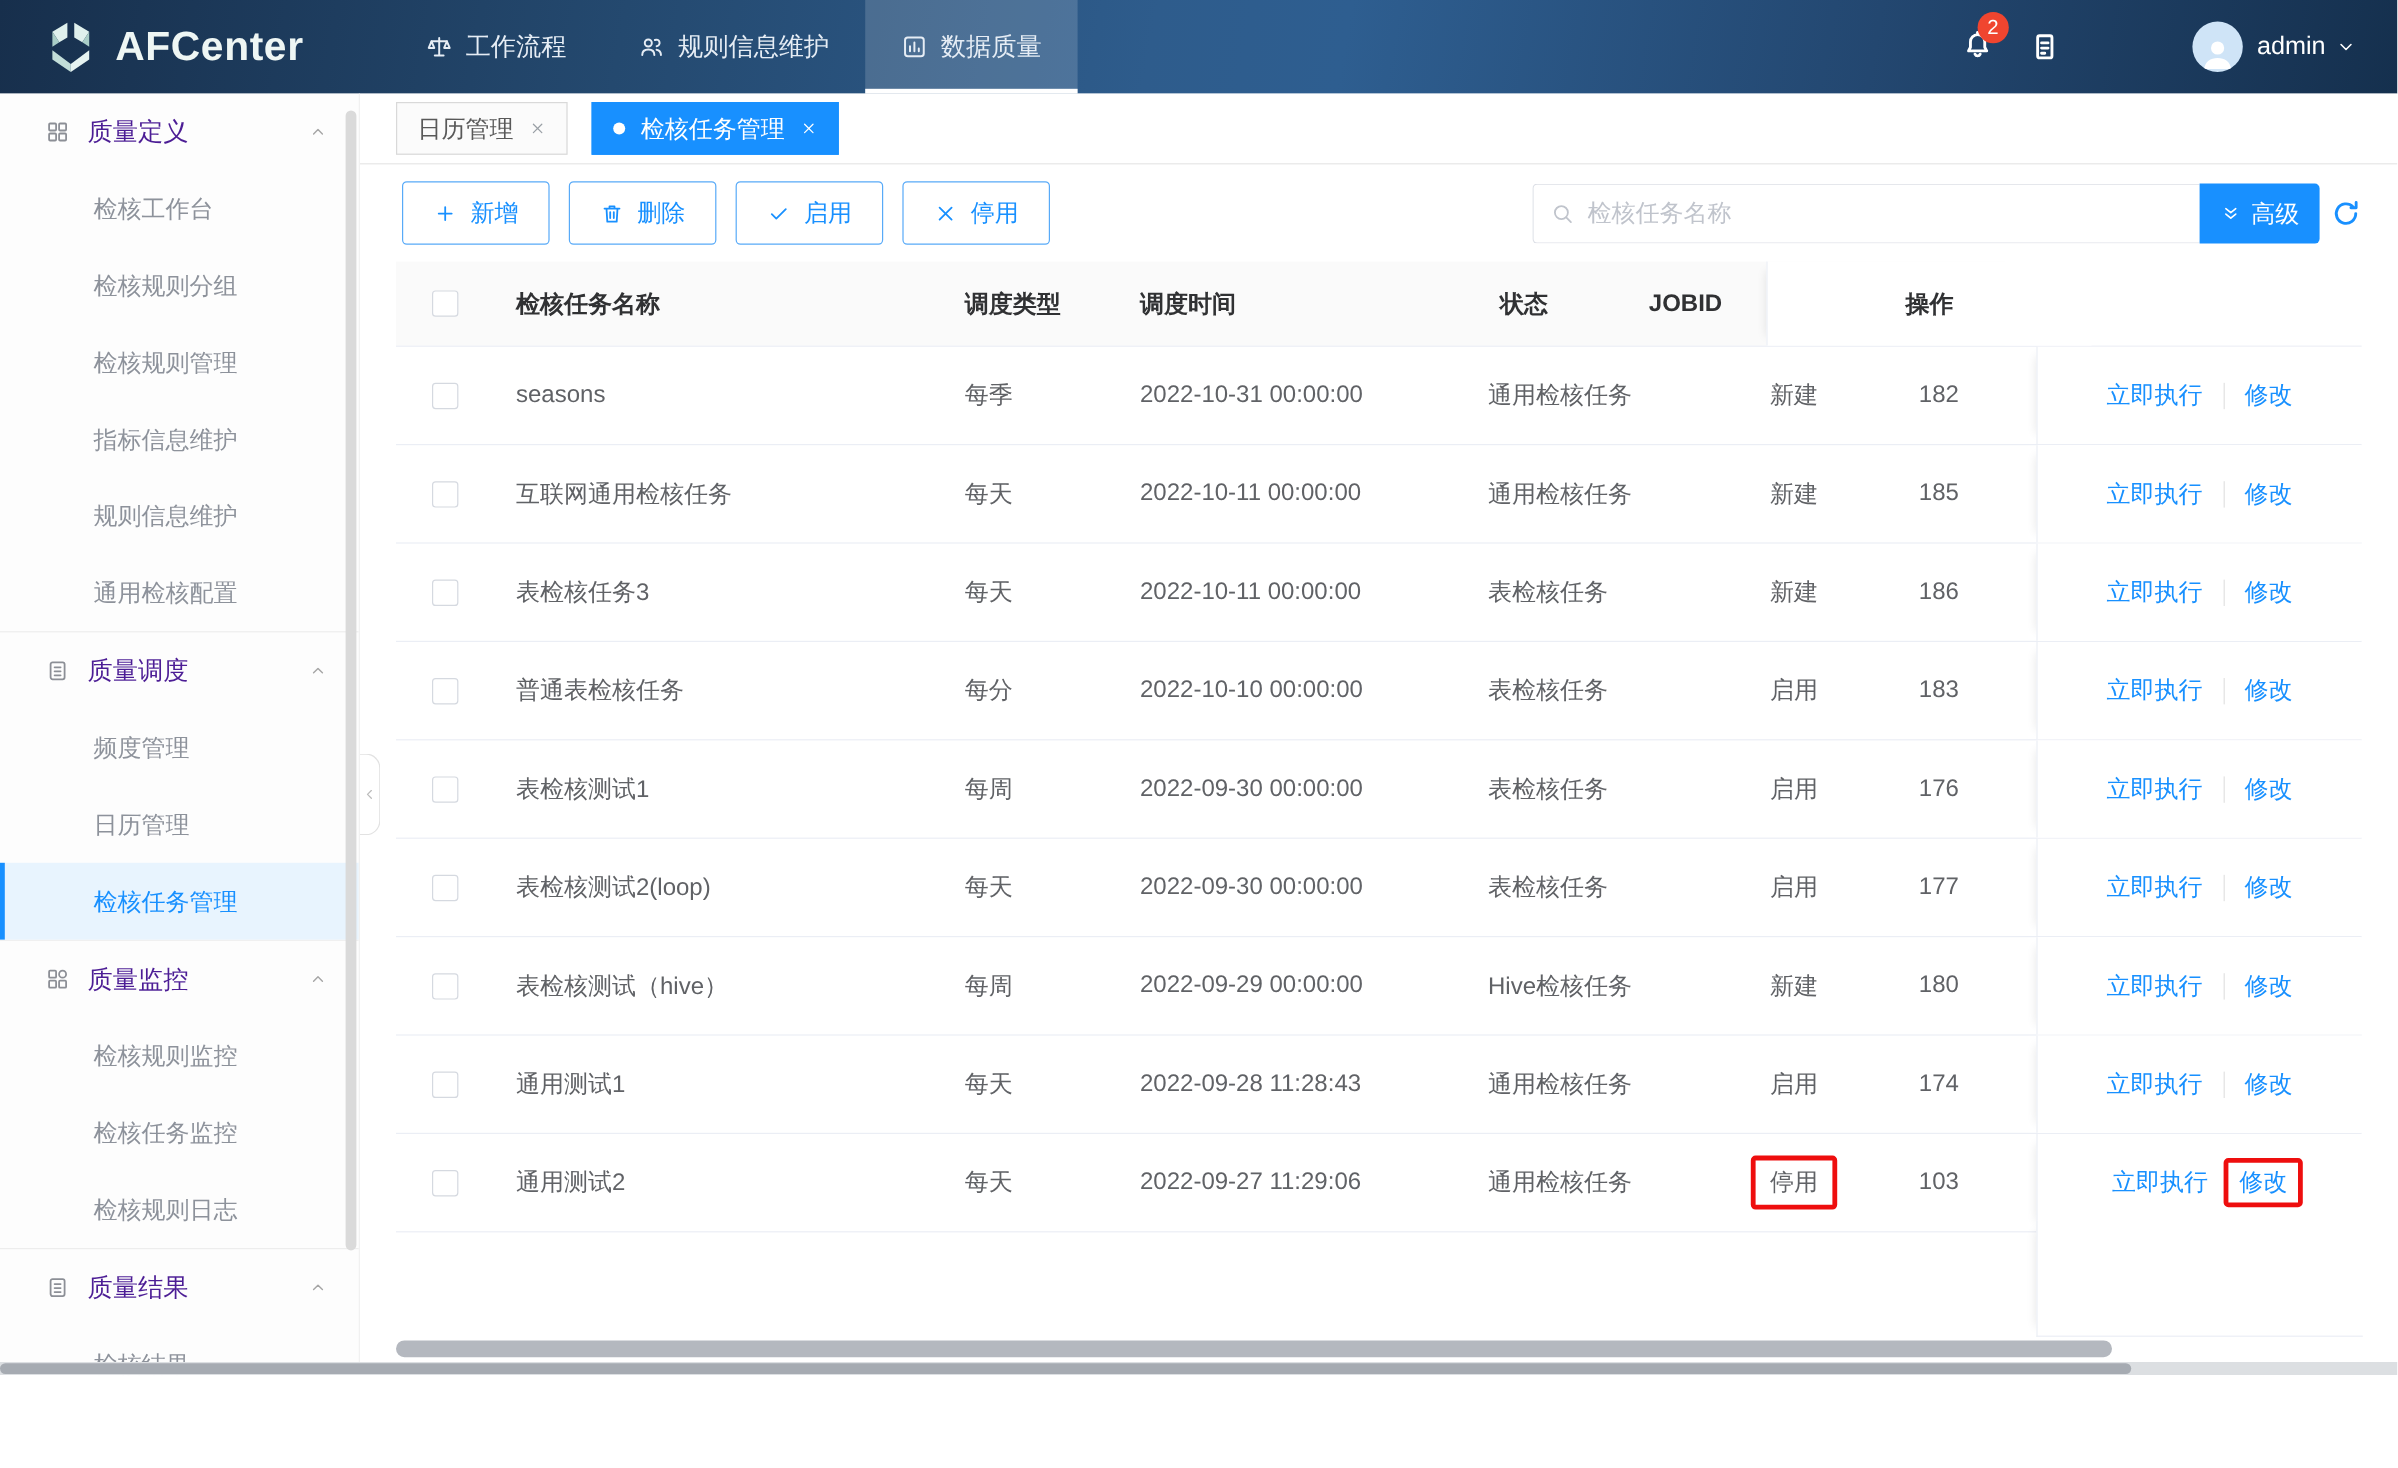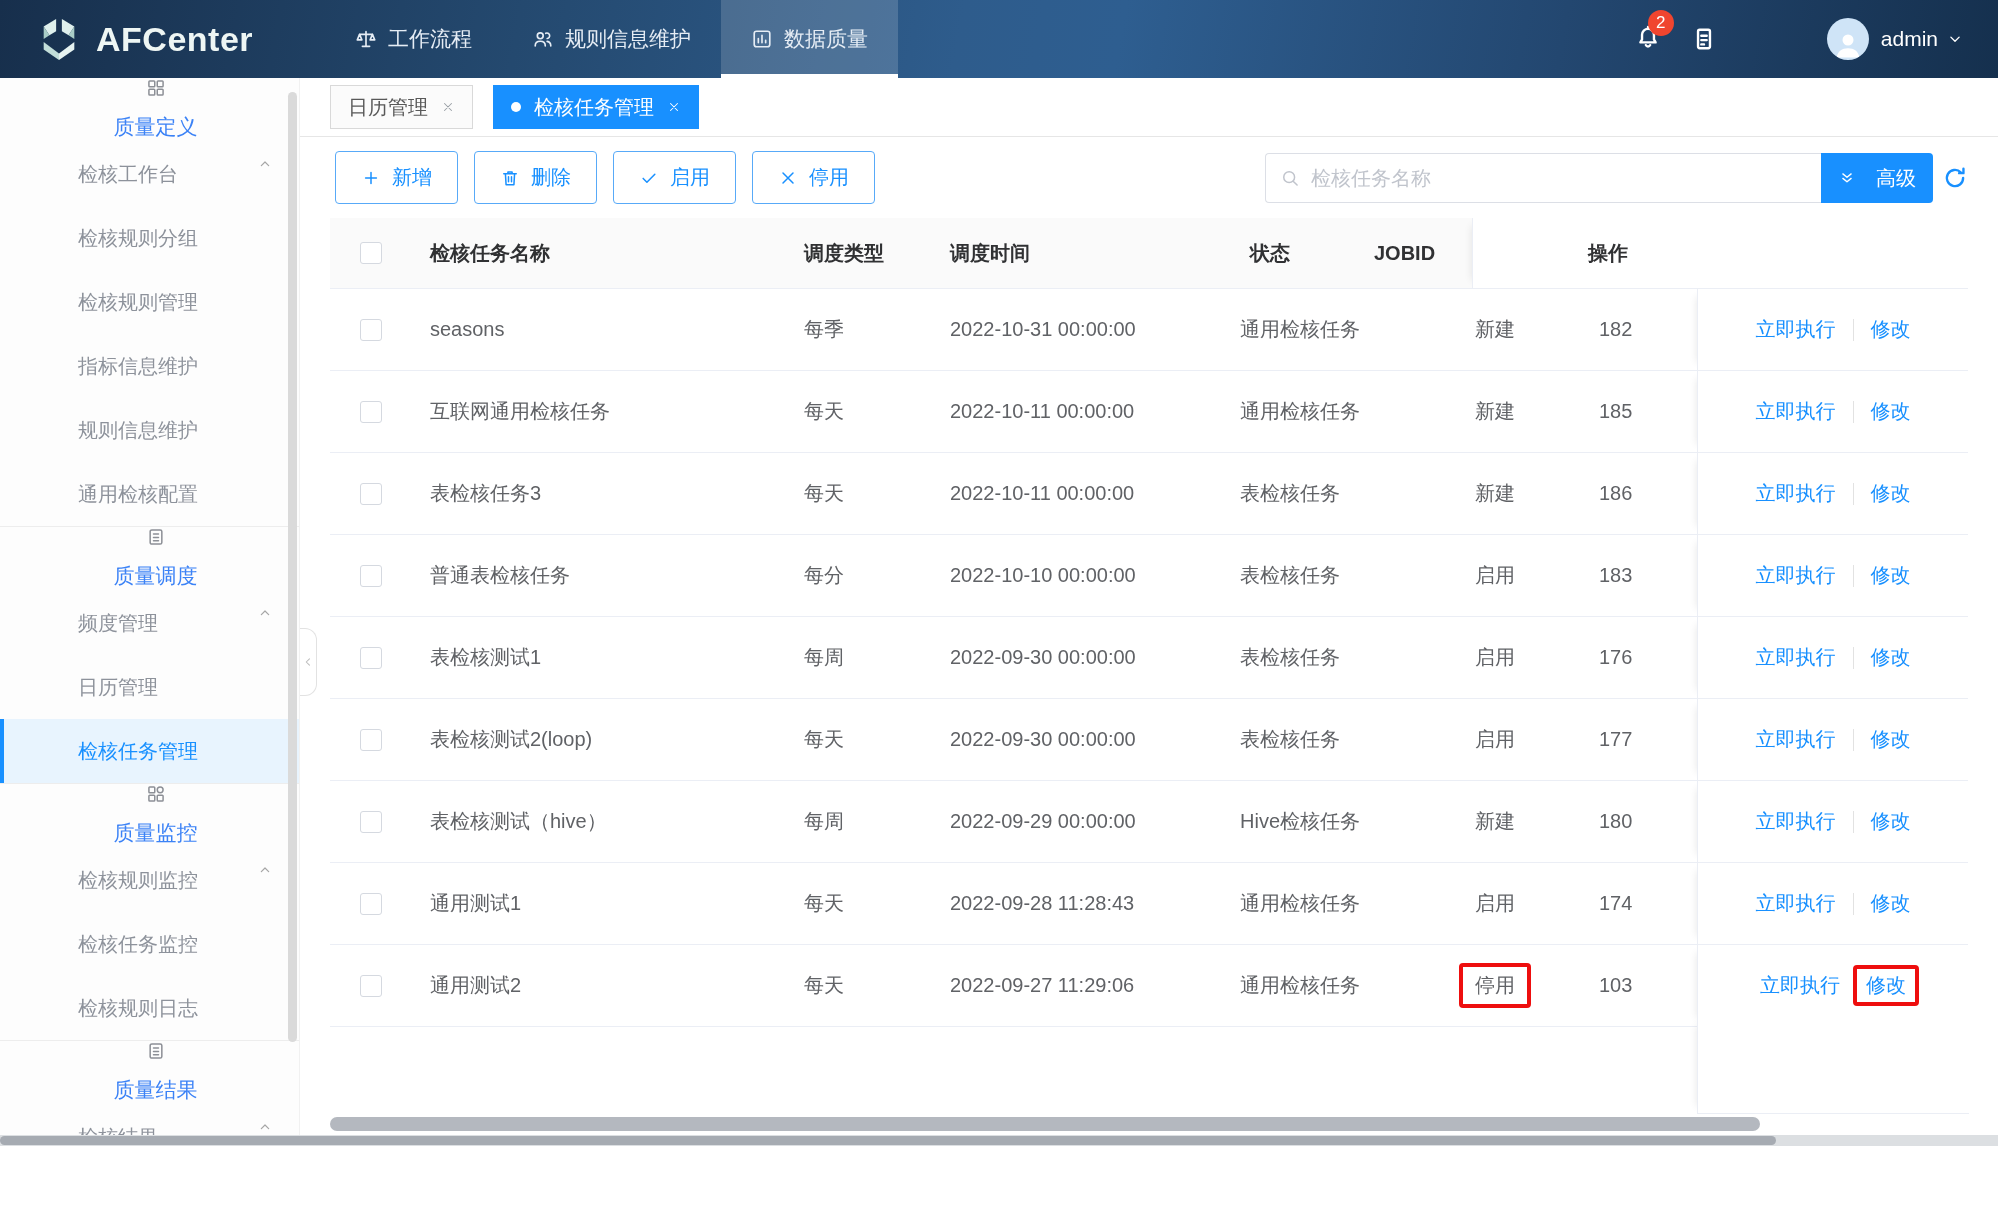--- a/index.html
+++ b/index.html
@@ -23,21 +23,21 @@
   .bell-wrap{position:relative;margin-right:30px;cursor:pointer;}
   .badge{position:absolute;top:-14px;left:13px;min-width:26px;height:26px;border-radius:13px;background:#f0452f;color:#fff;
          font-size:17px;display:flex;align-items:center;justify-content:center;padding:0 4px;box-sizing:border-box;}
   .doc-btn{margin-right:110px;cursor:pointer;}
   .avatar{width:42px;height:42px;border-radius:50%;background:#cfe4f7;display:flex;align-items:flex-end;justify-content:center;overflow:hidden;margin-right:12px;}
   .avatar svg{width:30px;height:30px;}
   .admin-name{font-size:21px;margin-right:8px;cursor:pointer;}
 
   
   .sidebar{position:absolute;top:78px;left:0;width:300px;bottom:0;background:#fdfdfd;border-right:1px solid #f1f1f1;overflow:hidden;box-sizing:border-box;}
-  .side-group-header{height:64px;display:flex;align-items:center;gap:15px;padding:0 26px 0 38px;font-size:21px;color:#3b82f6;cursor:pointer;flex-direction:column;}
+  .side-group-header{height:64px;display:flex;align-items:center;gap:15px;padding:0 26px 0 38px;font-size:21px;color:#4c1d95;cursor:pointer;}
   .side-group-header .gicon{color:#8c8f96;}
   .side-group-header .chev{margin-left:auto;color:#a6a6a6;}
   .side-item{height:64px;display:flex;align-items:center;padding-left:78px;font-size:20px;color:#8d929b;cursor:pointer;position:relative;}
   .side-item.active{background:#e8f4fe;color:#1890ff;}
   .side-item.active::before{content:"";position:absolute;left:0;top:0;bottom:0;width:4px;background:#1890ff;}
   .side-divider{height:1px;background:#ededed;}
   .side-scrollbar{position:absolute;right:2px;top:14px;width:9px;height:950px;border-radius:5px;background:#dadada;cursor:pointer;}
   .collapse-handle{position:absolute;left:300px;top:628px;width:16px;height:66px;background:#fff;border:1px solid #e2e2e2;border-left:none;
                    border-radius:0 12px 12px 0;display:flex;align-items:center;justify-content:center;color:#bcbcbc;z-index:6;cursor:pointer;}
 
@@ -53,21 +53,21 @@
 
   .toolbar{position:relative;margin:14px 30px 0 35px;height:53px;display:flex;gap:16px;}
   .tbtn{height:53px;padding:0 25px;border:1px solid #58aaf8;border-radius:4px;background:#fff;color:#1890ff;font-size:20px;
         display:flex;align-items:center;gap:11px;cursor:pointer;box-sizing:border-box;}
   .search-group{position:absolute;right:0;top:2px;display:flex;align-items:center;}
   .search-box{width:556px;height:50px;border:1px solid #dcdfe6;border-right:none;border-radius:4px 0 0 4px;background:#fff;
               display:flex;align-items:center;gap:9px;padding:0 14px;box-sizing:border-box;color:#c0c4cc;}
   .search-box input{border:none;outline:none;flex:1;font-size:20px;color:#333;background:transparent;}
   .search-box input::placeholder{color:#c0c4cc;}
   .adv-btn{height:50px;padding:0 17px;background:#1890ff;color:#fff;font-size:20px;border-radius:0 4px 4px 0;
-           display:flex;align-items:center;gap:20px;cursor:pointer;}
+           display:flex;align-items:center;gap:8px;cursor:pointer;}
   .refresh-btn{margin-left:9px;color:#1890ff;cursor:pointer;}
 
   
   .table{position:relative;margin:14px 30px 0;width:1638px;font-size:20px;}
   .thead{display:flex;align-items:stretch;height:70px;font-weight:bold;color:#303133;border-bottom:1px solid #ebeef5;
          background:linear-gradient(to right,#fafafa 0,#fafafa 1341px,#fff 1341px);}
   .trow{display:flex;align-items:stretch;height:81px;border-bottom:1px solid #ebeef5;color:#606266;}
   .cell{display:flex;align-items:center;box-sizing:border-box;}
   .c-check{width:100px;padding-left:30px;}
   .c-name{width:360px;}

